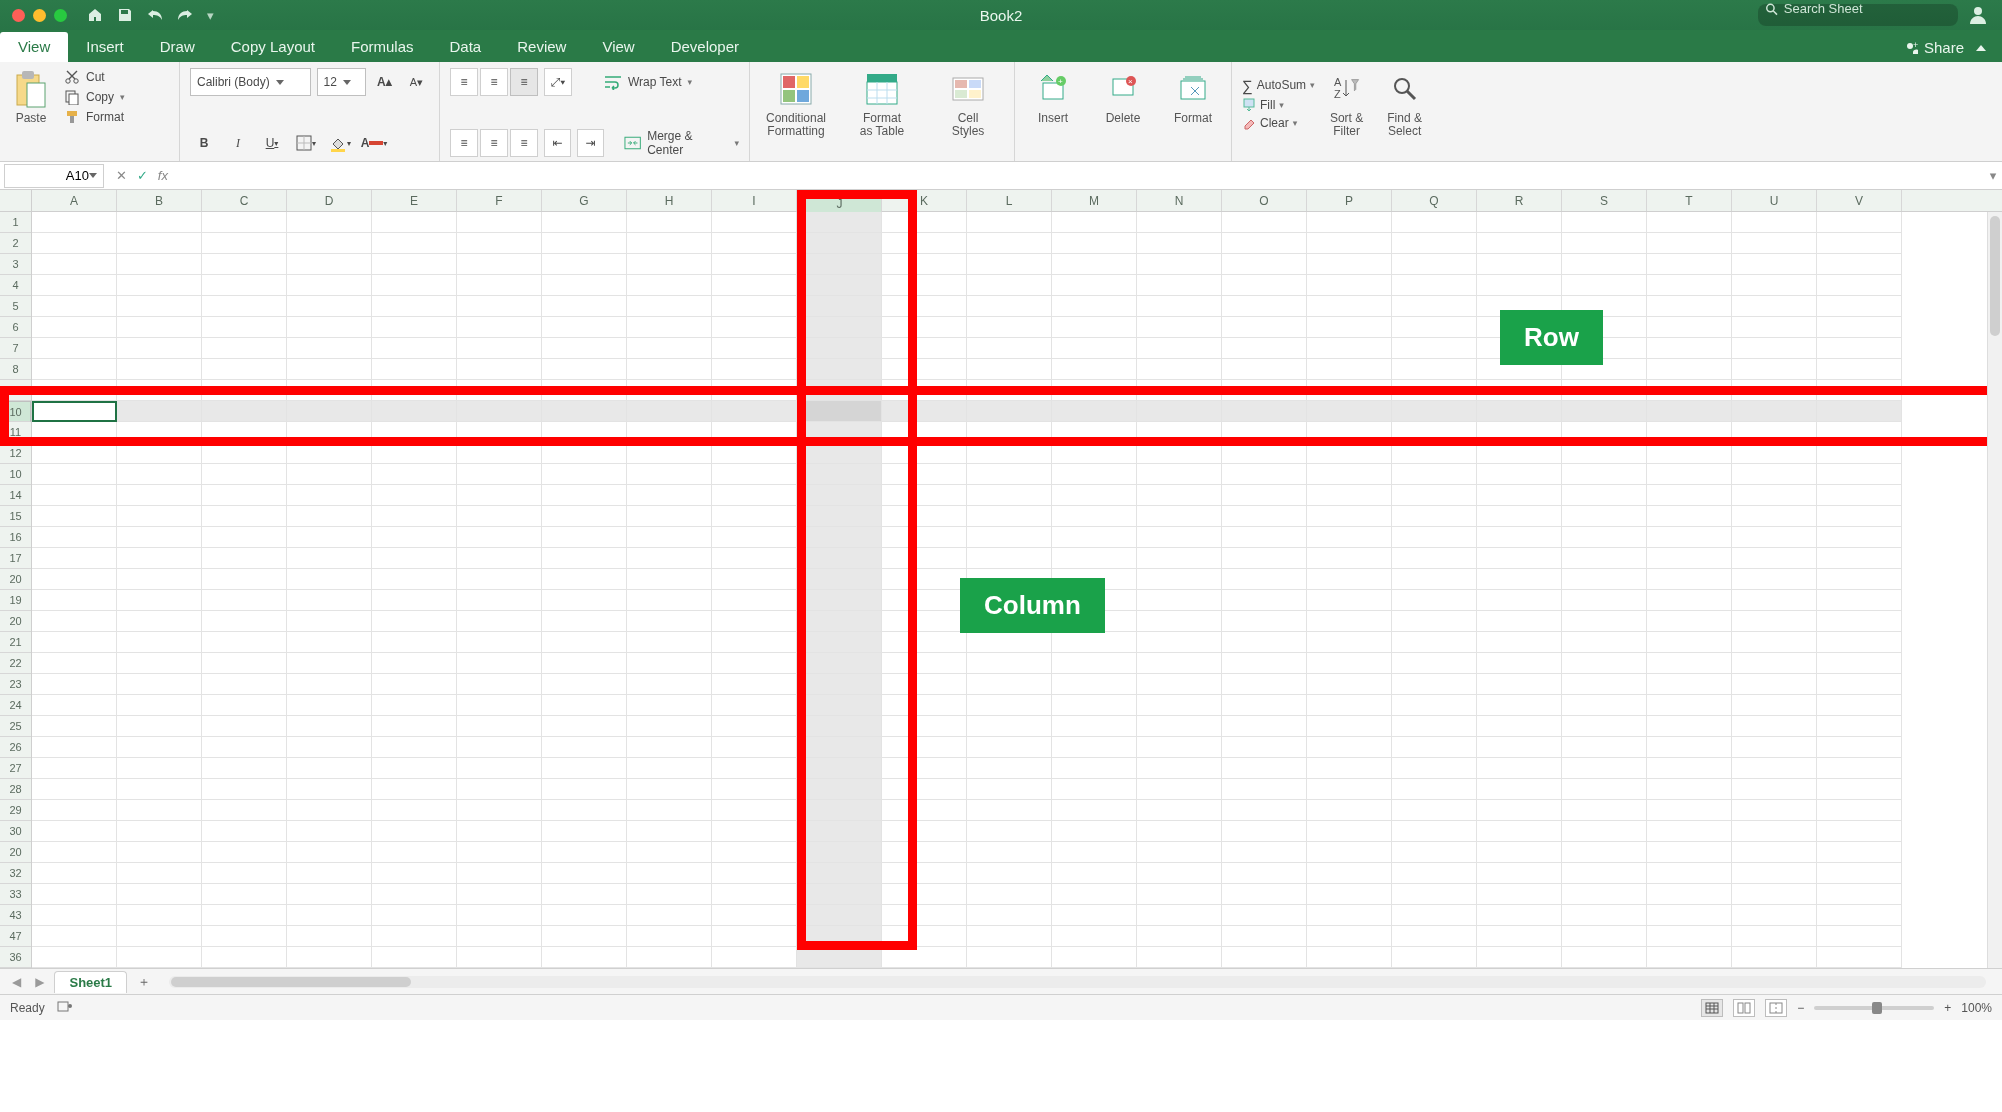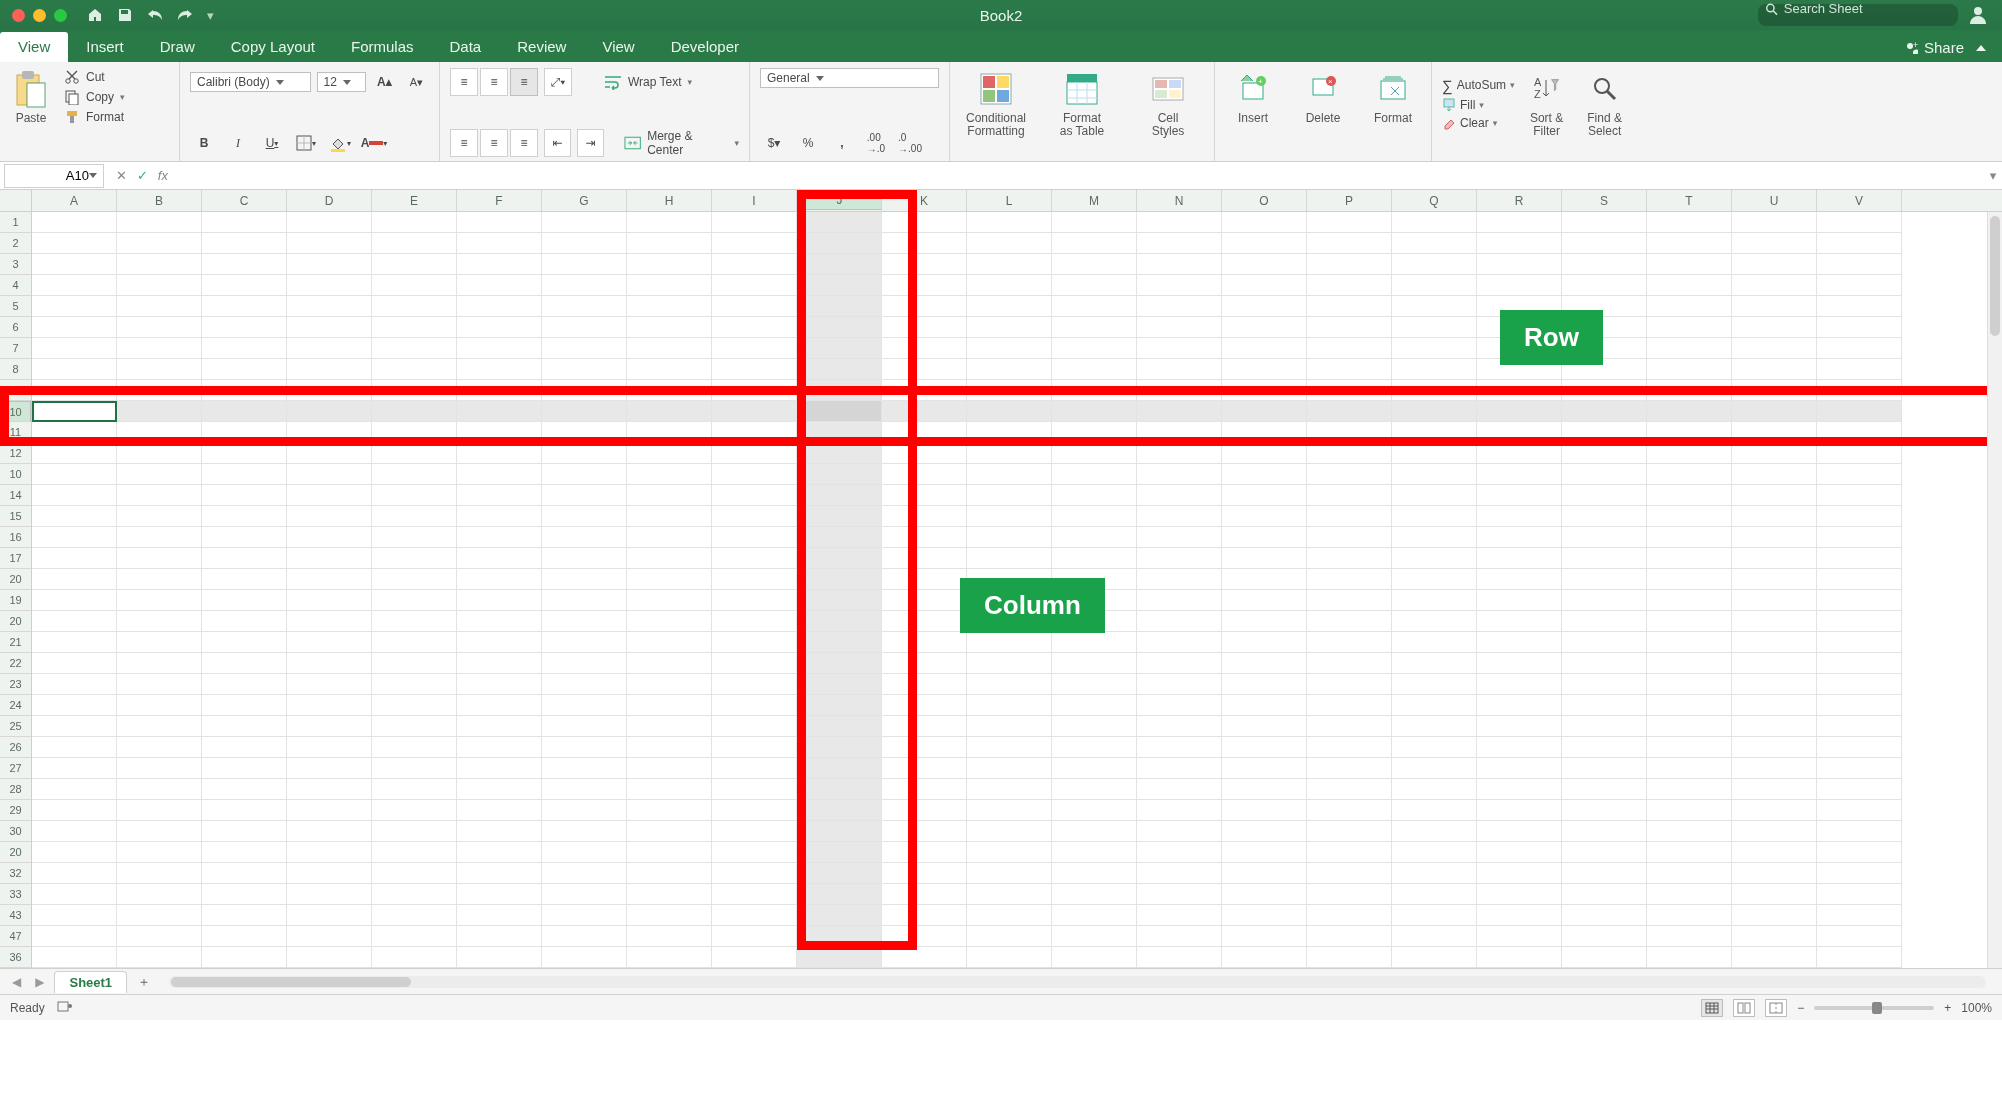--- a/index.html
+++ b/index.html
@@ -25,21 +25,21 @@
 .ribbon-tab.active { background:#fff; color:#2a7a47; font-weight:500; border-top-left-radius:3px; border-top-right-radius:3px;}
 .ribbon-right { margin-left:auto; display:flex; align-items:center; gap:12px; padding:0 16px 6px 0; color:#e9f5ed;}
 .ribbon-right .share{display:flex;align-items:center;gap:4px;}
 .chev{ width:0;height:0;border-left:5px solid transparent;border-right:5px solid transparent;}
 .chev.up{border-bottom:6px solid #e9f5ed;}
 
 
 .ribbon { height:100px; background:#f4f4f4; border-bottom:1px solid #cfcfcf; display:flex; font-size:12px; color:#4a4a4a;}
 .rgroup { border-right:1px solid #d6d6d6; padding:6px 10px 4px; display:flex; flex-direction:column; justify-content:space-between;}
 .row{display:flex; align-items:center; gap:6px;}
-.sel { height:20px; border:1px solid #bfbfbf; background:#fff; display:inline-flex; align-items:center; padding:0 6px; gap:6px;}
+.sel { height:28px; border:1px solid #bfbfbf; background:#fff; display:inline-flex; align-items:center; padding:0 6px; gap:6px;}
 .sel .caret{ width:0;height:0;border-left:4px solid transparent;border-right:4px solid transparent;border-top:5px solid #666;}
 .btn28 { width:28px; height:28px; border:1px solid #cfcfcf; background:#fff; display:inline-flex; align-items:center; justify-content:center; }
 .btn28.flat{border:none;background:transparent;}
 .btn28.sel-active{background:#e6e6e6;border-color:#bfbfbf;}
 .lbl-under{font-size:12px; text-align:center; color:#555; line-height:1.1;}
 .bigicon{ width:42px; height:42px; display:flex;align-items:center;justify-content:center;}
 .paste-group{display:flex;flex-direction:column;align-items:center;gap:2px;}
 .cfa-group{display:flex;gap:14px;align-items:flex-start;}
 .cfa-item{display:flex;flex-direction:column;align-items:center;gap:2px; width:72px;}
 .editing-col{display:flex;flex-direction:column;gap:4px;font-size:12px;}
@@ -278,41 +278,20 @@
           <svg width="18" height="14" viewBox="0 0 18 14">
             <rect x="1" y="1" width="16" height="12" fill="none" stroke="#3a7"></rect>
             <path d="M4 7h4m2 0h4M8 7l-2-2m2 2l-2 2M10 7l2-2m-2 2l2 2" stroke="#3a7" fill="none"></path>
           </svg>
           <span>Merge &amp; Center</span>
           <span style="font-size:9px;color:#777">▾</span>
         </div>
     </div>
   </div>
 
-  <div class="rgroup" style="width:200px">
-    <div class="row">
-        <div class="sel" style="width:180px">
-          <span>General</span>
-          <span class="caret"></span>
-        </div>
-      </div>
-    <div class="row">
-      <div class="btn28 flat">$▾</div>
-      <div class="btn28 flat">%</div>
-      <div class="btn28 flat">
-          <b>,</b>
-        </div>
-      <div class="btn28 flat">
-          <span style="font-size:10px">.00<br>→.0</span>
-        </div>
-      <div class="btn28 flat">
-          <span style="font-size:10px">.0<br>→.00</span>
-        </div>
-    </div>
-  </div>
 
   <div class="rgroup">
    <div class="cfa-group">
     <div class="cfa-item">
       <div class="bigicon">
             <svg width="34" height="34" viewBox="0 0 34 34">
               <rect x="2" y="2" width="30" height="30" fill="#fff" stroke="#8aa"></rect>
               <rect x="4" y="4" width="12" height="12" fill="#e06666"></rect>
               <rect x="18" y="4" width="12" height="12" fill="#ffd966"></rect>
               <rect x="4" y="18" width="12" height="12" fill="#93c47d"></rect>

